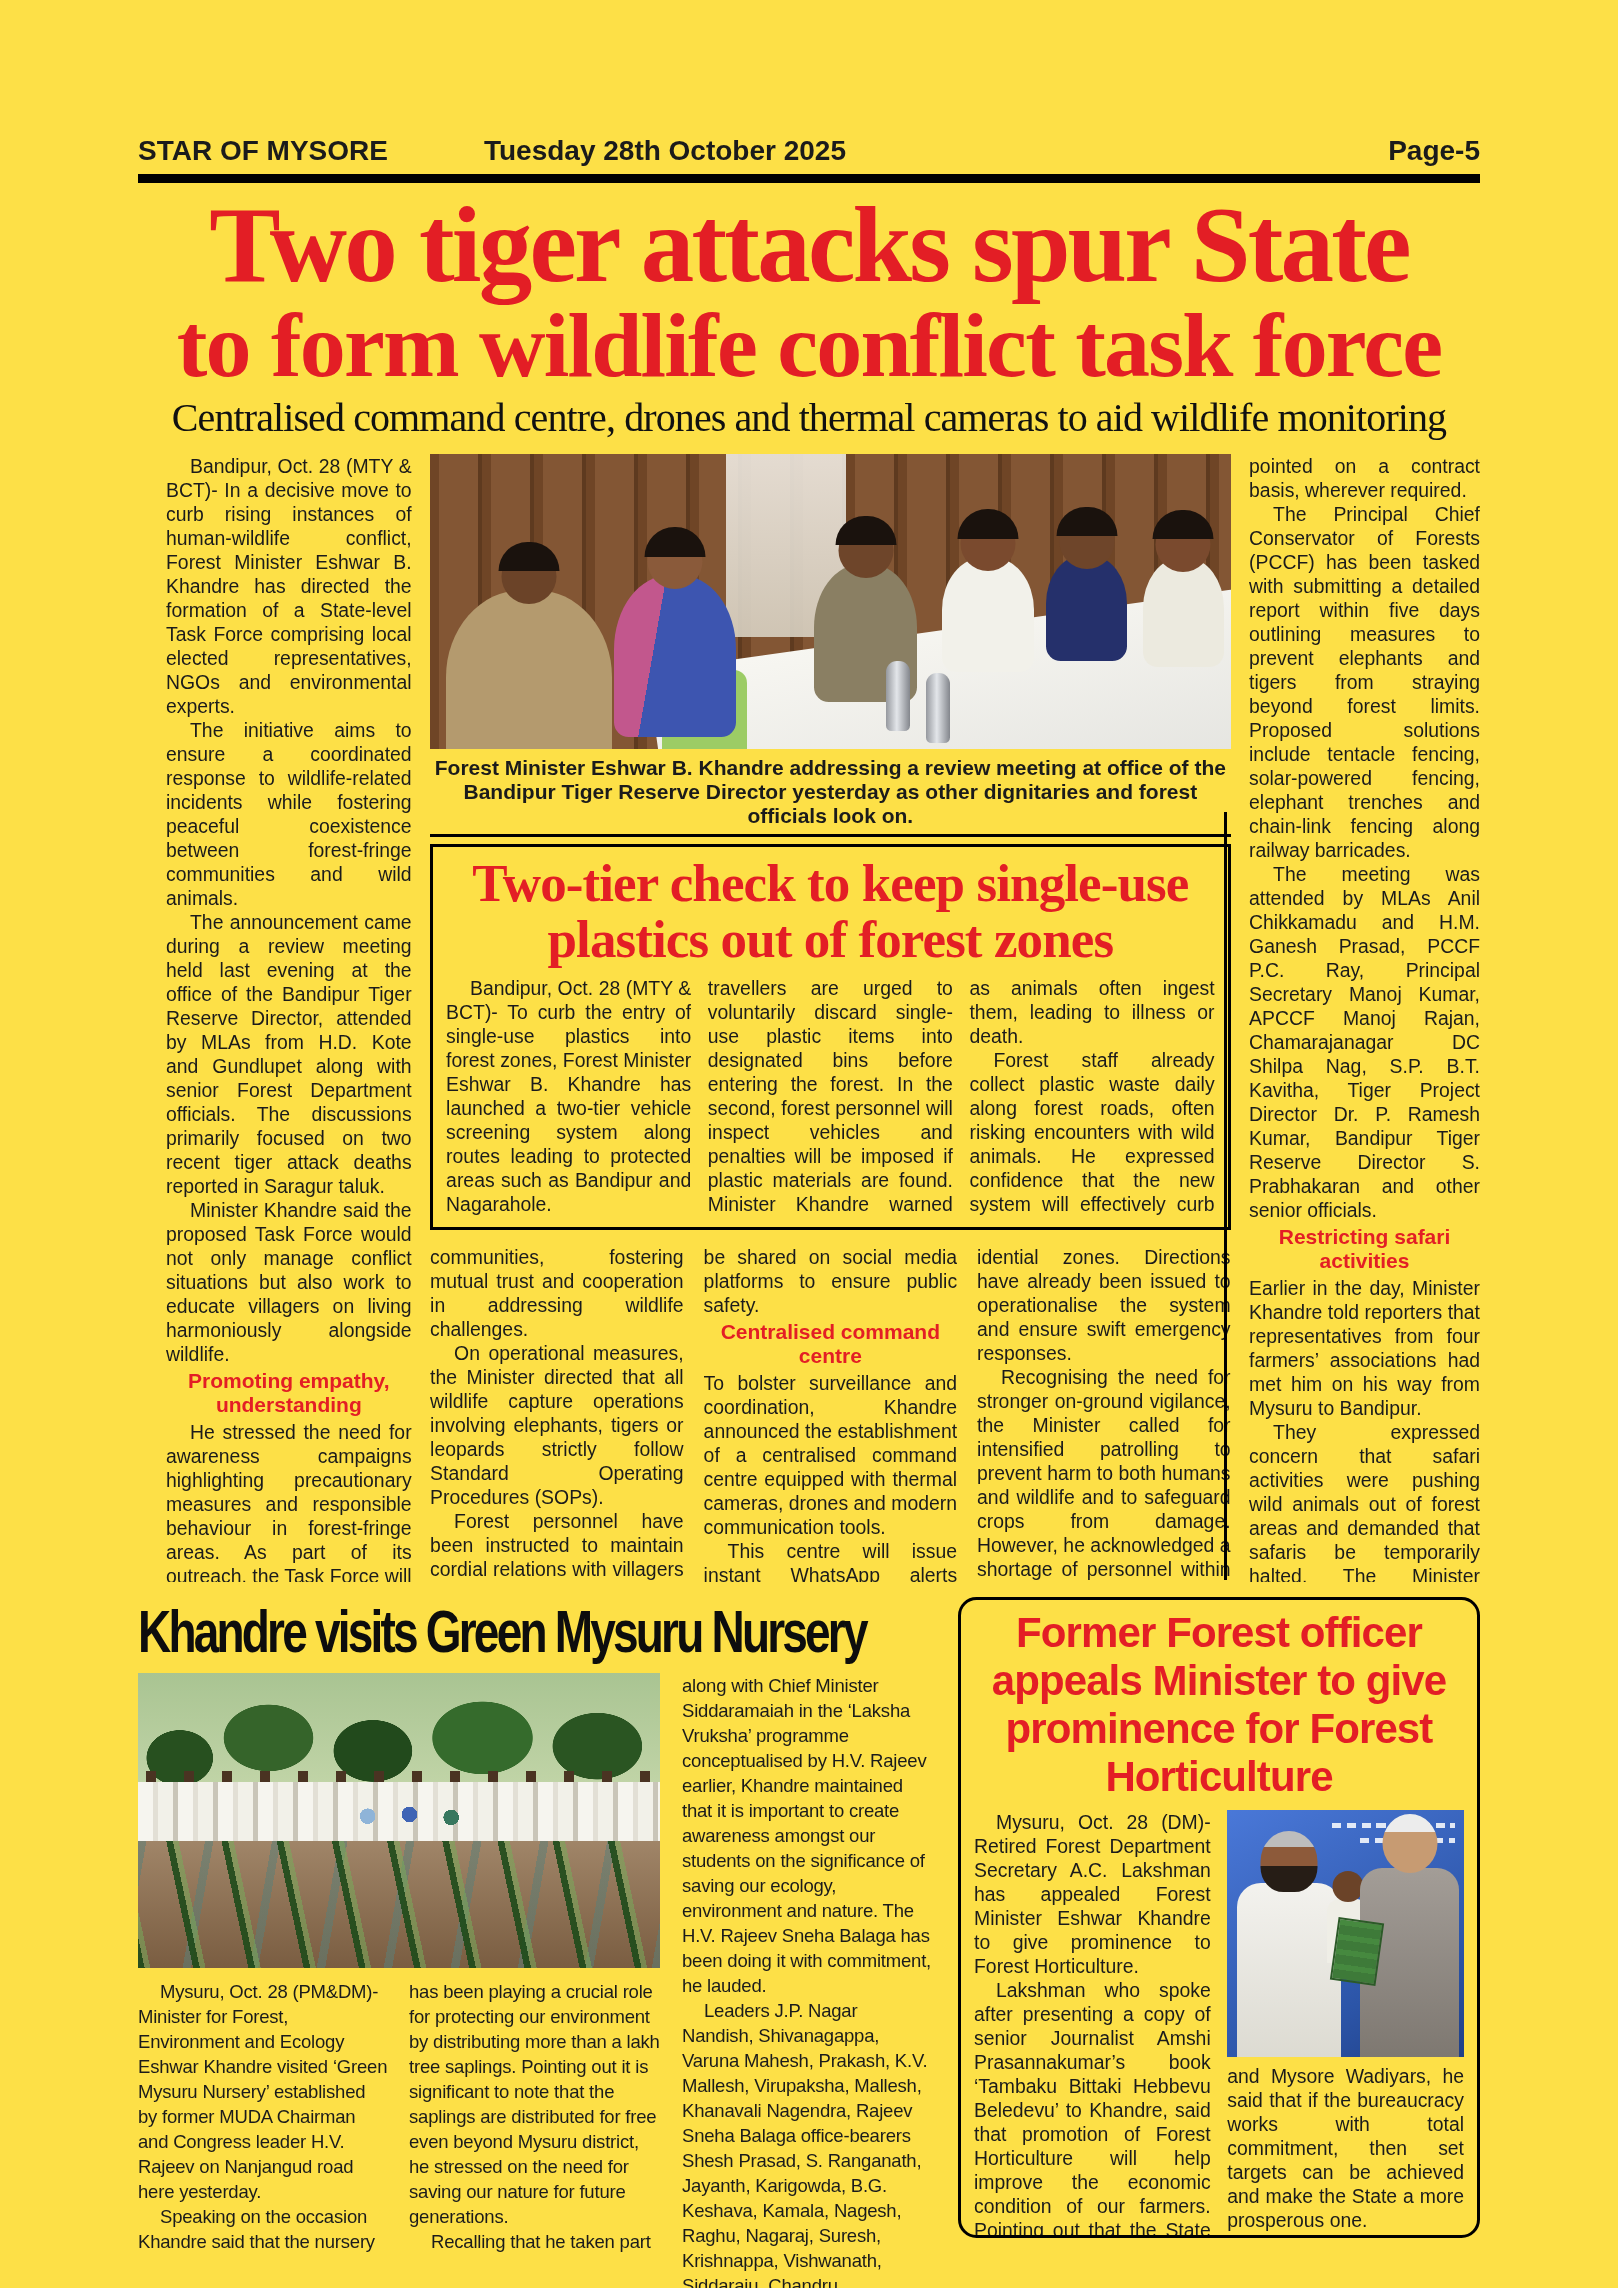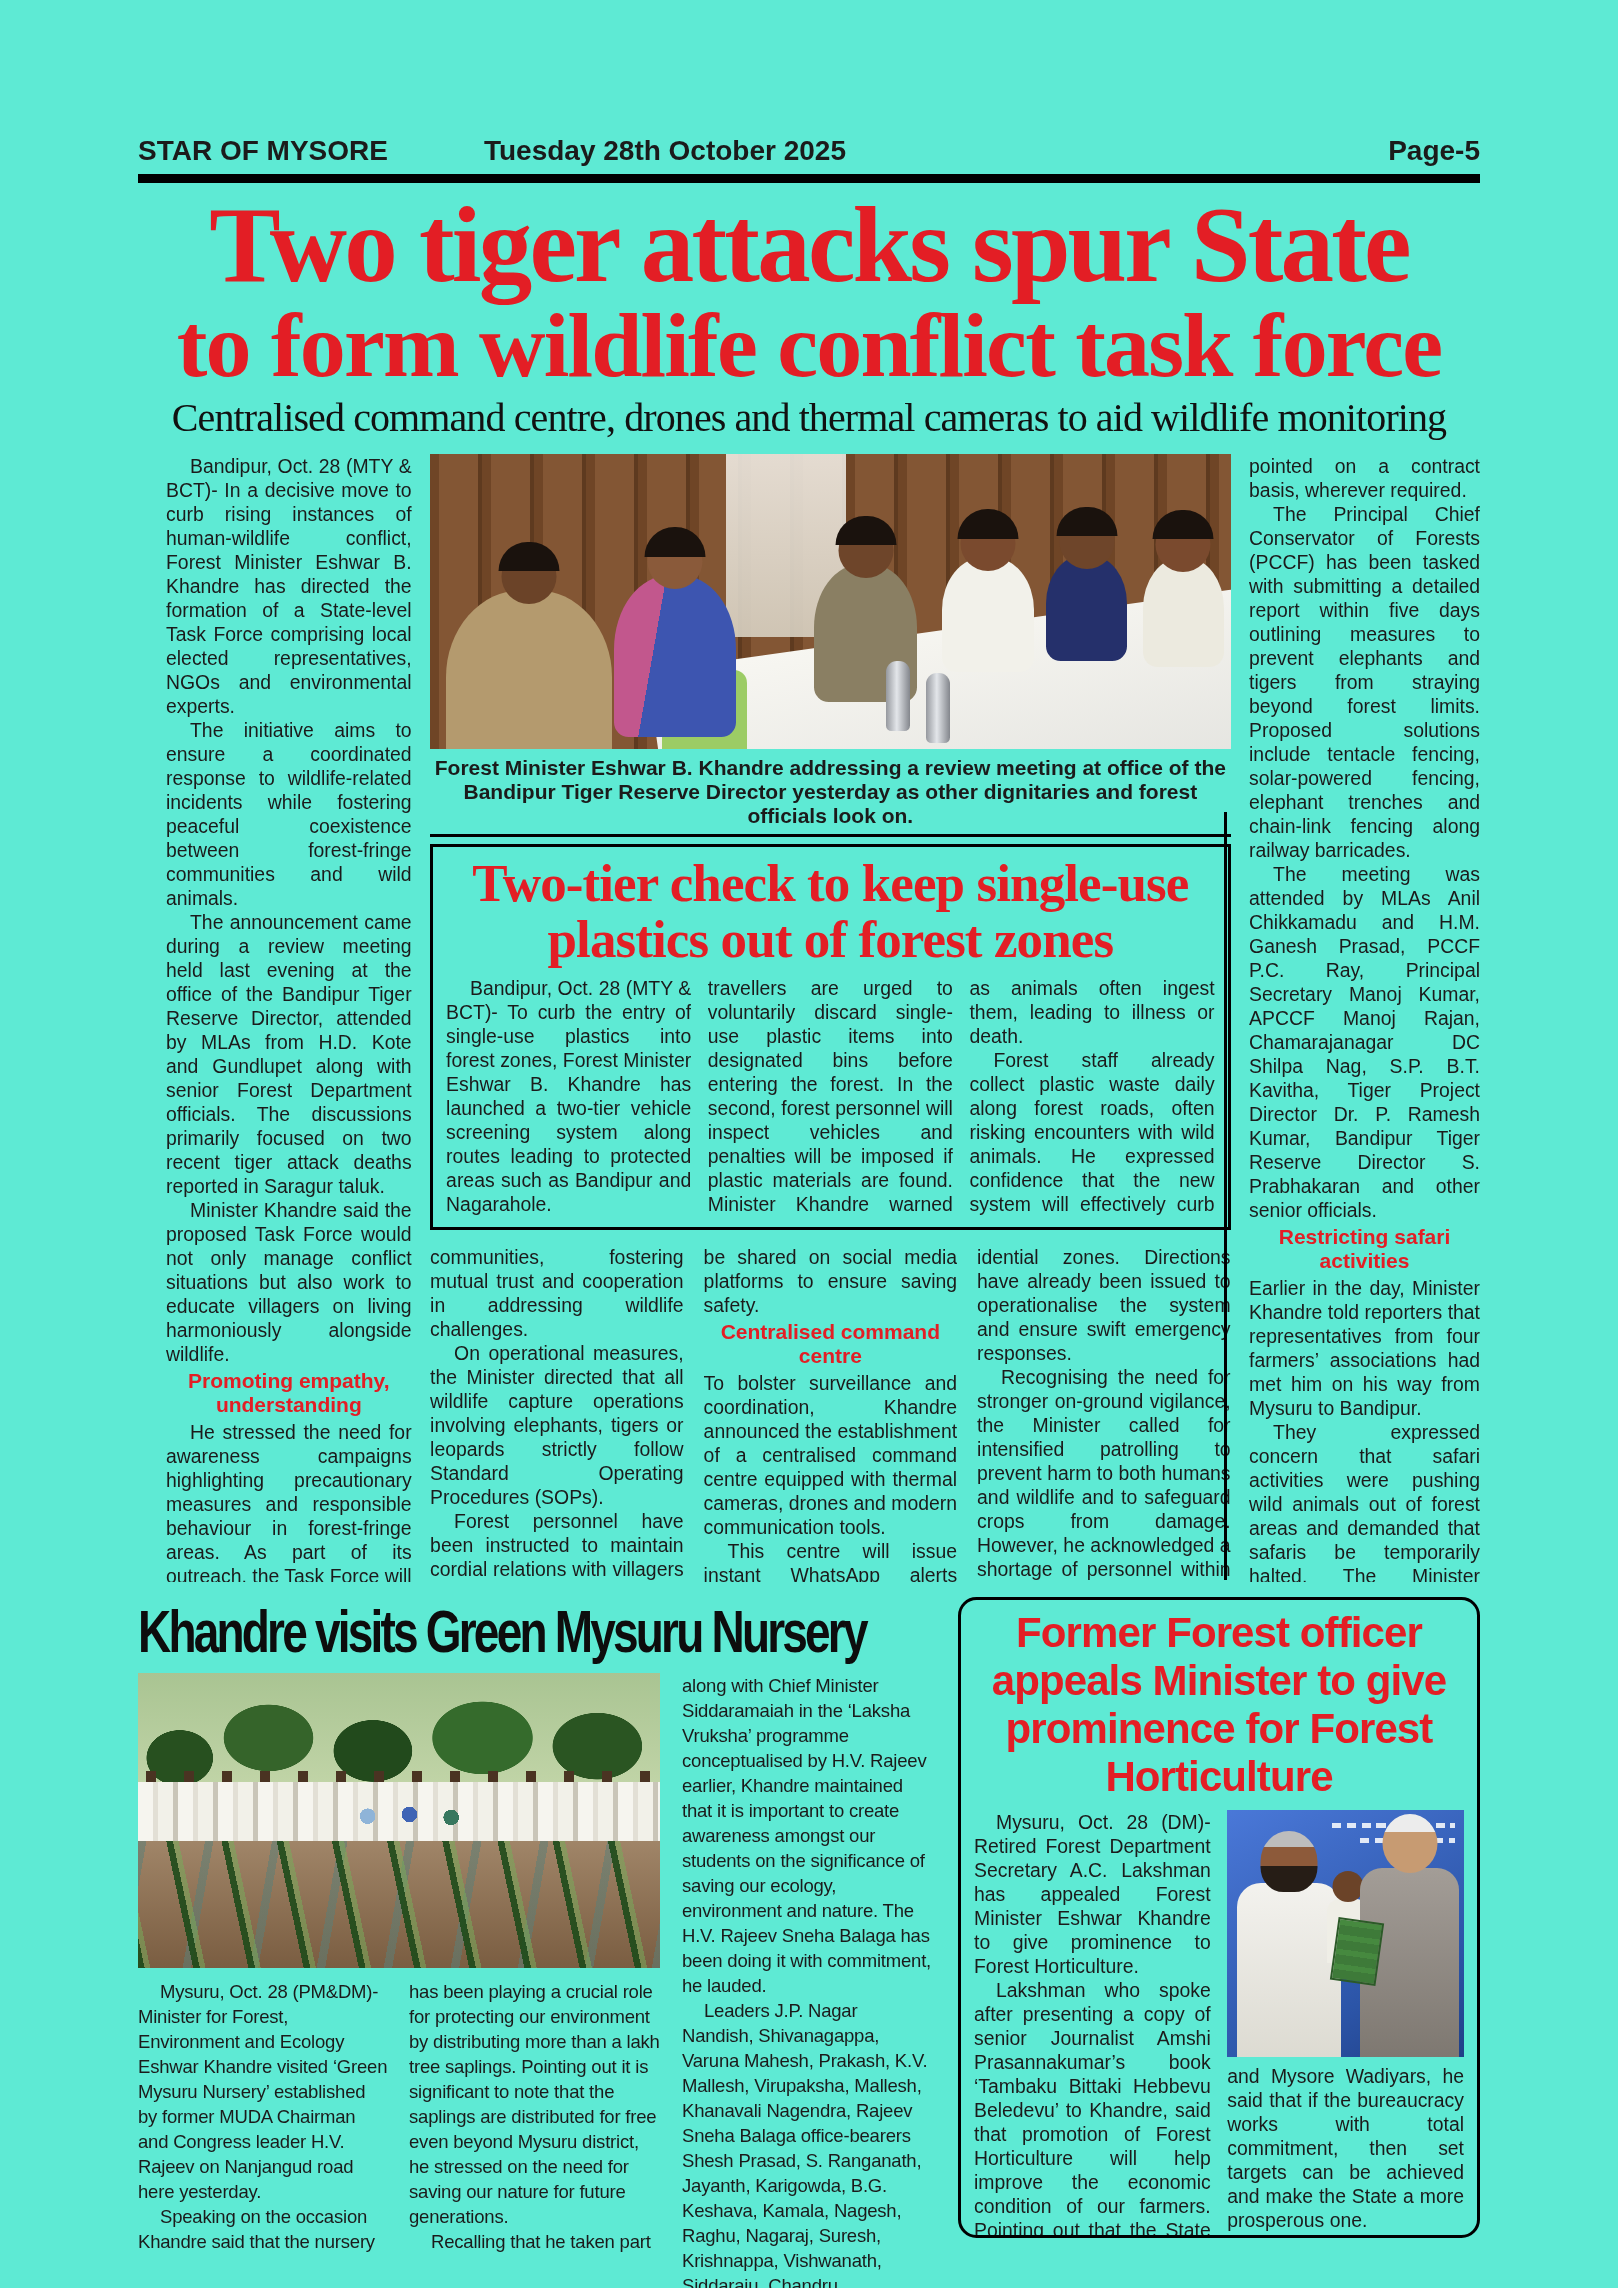--- a/index.html
+++ b/index.html
@@ -1,17 +1,17 @@
 <!DOCTYPE html>
 <html style="--red: #e31e25; --ink: #1b1b1b;font-size:14.8px"><head>
 <meta charset="utf-8">
 <style>
   :root { --red:#e31e25; --ink:#1b1b1b; }
   html,body{margin:0;padding:0;background:#fff;}
-  .page{position:relative;width:1619px;height:2289px;background:#5eead4;overflow:hidden;
+  .page{position:relative;width:1619px;height:2289px;background:#fde047;overflow:hidden;
         font-family:"Liberation Sans",sans-serif;color:var(--ink);}
   .inner{position:absolute;left:138px;top:135px;width:1342px;}
 
   
   .masthead{display:flex;align-items:baseline;font-weight:bold;font-size:28px;}
   .masthead .date{margin-left:96px;}
   .masthead .pageno{margin-left:auto;}
   .toprule{height:8.3px;background:#000;margin-top:7.4px;}
 
   
@@ -199,21 +199,21 @@
         </div>
 
         <div class="cont-row">
           <div class="col cont">
               <p>communities, fostering mutual trust and cooperation in addressing wildlife challenges.</p>
               <p>On operational measures, the Minister directed that all wildlife capture operations involving elephants, tigers or leopards strictly follow Standard Operating Procedures (SOPs).</p>
               <p>Forest personnel have been instructed to maintain cordial relations with villagers and alert them via loudspeakers if wild animals stray into human habitats. Timely updates should also</p>
             </div>
           <div class="col cont">
             <div class="cont">
-                <p>be shared on social media platforms to ensure saving safety.</p>
+                <p>be shared on social media platforms to ensure public safety.</p>
               </div>
             <div class="red-sub">Centralised command centre</div>
             <div>
                 <p>To bolster surveillance and coordination, Khandre announced the establishment of a centralised command centre equipped with thermal cameras, drones and modern communication tools.</p>
                 <p>This centre will issue instant WhatsApp alerts whenever wild animals are spotted near villages, agricultural fields or res-</p>
               </div>
           </div>
           <div class="col cont">
               <p>idential zones. Directions have already been issued to operationalise the system and ensure swift emergency responses.</p>
               <p>Recognising the need for stronger on-ground vigilance, the Minister called for intensified patrolling to prevent harm to both humans and wildlife and to safeguard crops from damage. However, he acknowledged a shortage of personnel within the department and directed officials to expedite recruitment. Frontline staff may also be ap-</p>

